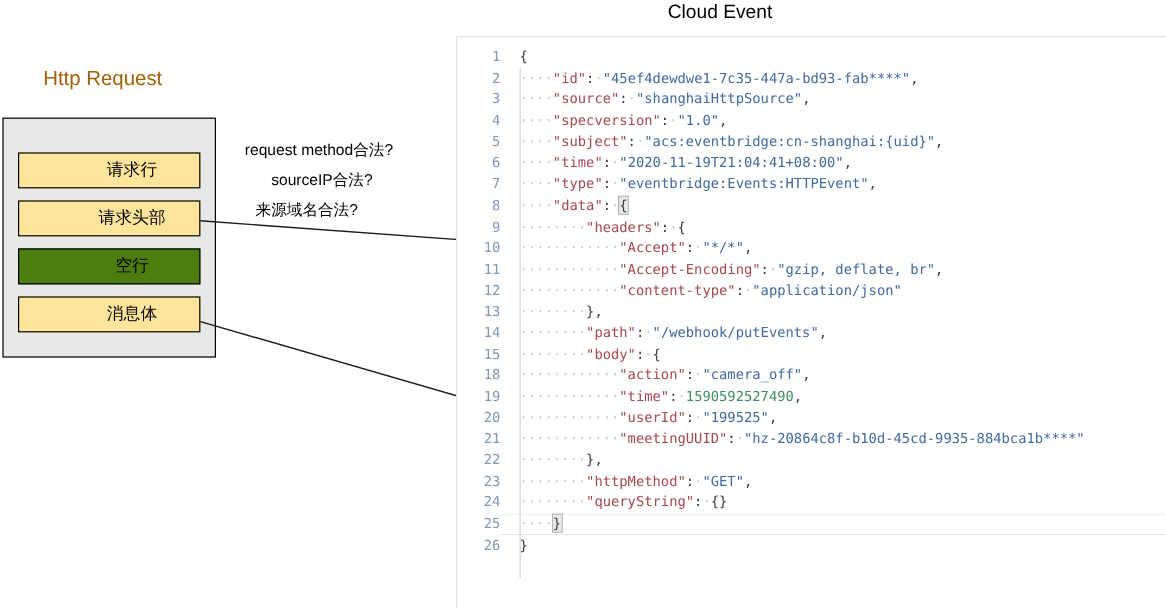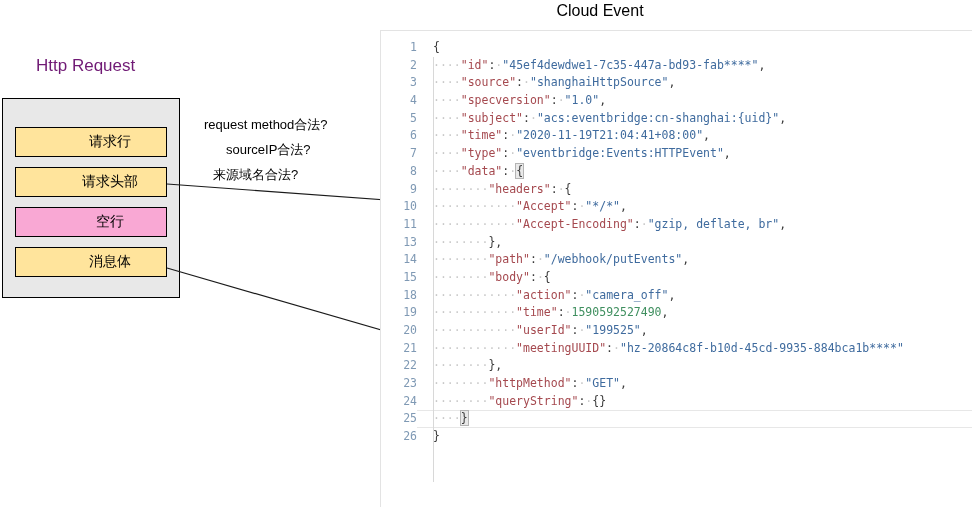--- a/index.html
+++ b/index.html
@@ -4,21 +4,21 @@
 <style>
   * { margin:0; padding:0; box-sizing:border-box; }
   html,body { background:#fff; }
   #page {
     position:relative; width:972px; height:507px; overflow:hidden;
     background:#fff; font-family:"Liberation Sans","DejaVu Sans",sans-serif;
   }
 
   
   .diag-title {
-    position:absolute; left:36px; top:56px; font-size:17px; color:#701a75;
+    position:absolute; left:36px; top:56px; font-size:17px; color:#a16207;
   }
   .http-box {
     position:absolute; left:2px; top:98px; width:178px; height:200px;
     border:1.5px solid #000;
   }
   .layer {
     position:absolute; left:12px; width:152px; height:30px;
     border:1.5px solid #000; display:flex; align-items:center; justify-content:center;
     font-size:14px; color:#000;padding-left:38px;
   }
@@ -67,21 +67,21 @@
 
   <div class="diag-title">Http Request</div>
 
   <div class="http-box" style="background: rgb(232, 232, 232);">
     <div class="layer layer-0" style="background: rgb(255, 228, 156);">
       <span>请求行</span>
     </div>
     <div class="layer layer-1" style="background: rgb(255, 228, 156);">
       <span>请求头部</span>
     </div>
-    <div class="layer layer-2" style="background: #f9a8d4;">
+    <div class="layer layer-2" style="background: #4d7c0f;">
       <span>空行</span>
     </div>
     <div class="layer layer-3" style="background: rgb(255, 228, 156);">
       <span>消息体</span>
     </div>
   </div>
 
   <div class="annot annot-0">request method合法?</div>
   <div class="annot annot-1">sourceIP合法?</div>
   <div class="annot annot-2">来源域名合法?</div>
@@ -105,20 +105,21 @@
         <div class="cl"><span class="ln">2</span><span class="body"><span class="tw">····</span><span class="tk">"id"</span><span class="tp">:</span><span class="tw">·</span><span class="ts">"45ef4dewdwe1-7c35-447a-bd93-fab****"</span><span class="tp">,</span></span></div>
         <div class="cl"><span class="ln">3</span><span class="body"><span class="tw">····</span><span class="tk">"source"</span><span class="tp">:</span><span class="tw">·</span><span class="ts">"shanghaiHttpSource"</span><span class="tp">,</span></span></div>
         <div class="cl"><span class="ln">4</span><span class="body"><span class="tw">····</span><span class="tk">"specversion"</span><span class="tp">:</span><span class="tw">·</span><span class="ts">"1.0"</span><span class="tp">,</span></span></div>
         <div class="cl"><span class="ln">5</span><span class="body"><span class="tw">····</span><span class="tk">"subject"</span><span class="tp">:</span><span class="tw">·</span><span class="ts">"acs:eventbridge:cn-shanghai:{uid}"</span><span class="tp">,</span></span></div>
         <div class="cl"><span class="ln">6</span><span class="body"><span class="tw">····</span><span class="tk">"time"</span><span class="tp">:</span><span class="tw">·</span><span class="ts">"2020-11-19T21:04:41+08:00"</span><span class="tp">,</span></span></div>
         <div class="cl"><span class="ln">7</span><span class="body"><span class="tw">····</span><span class="tk">"type"</span><span class="tp">:</span><span class="tw">·</span><span class="ts">"eventbridge:Events:HTTPEvent"</span><span class="tp">,</span></span></div>
         <div class="cl"><span class="ln">8</span><span class="body"><span class="tw">····</span><span class="tk">"data"</span><span class="tp">:</span><span class="tw">·</span><span class="tb">{</span></span></div>
         <div class="cl"><span class="ln">9</span><span class="body"><span class="tw">········</span><span class="tk">"headers"</span><span class="tp">:</span><span class="tw">·</span><span class="tp">{</span></span></div>
         <div class="cl"><span class="ln">10</span><span class="body"><span class="tw">············</span><span class="tk">"Accept"</span><span class="tp">:</span><span class="tw">·</span><span class="ts">"*/*"</span><span class="tp">,</span></span></div>
         <div class="cl"><span class="ln">11</span><span class="body"><span class="tw">············</span><span class="tk">"Accept-Encoding"</span><span class="tp">:</span><span class="tw">·</span><span class="ts">"gzip, deflate, br"</span><span class="tp">,</span></span></div>
+        <div class="cl"><span class="ln">12</span><span class="body"><span class="tw">············</span><span class="tk">"content-type"</span><span class="tp">:</span><span class="tw">·</span><span class="ts">"application/json"</span></span></div>
         <div class="cl"><span class="ln">13</span><span class="body"><span class="tw">········</span><span class="tp">},</span></span></div>
         <div class="cl"><span class="ln">14</span><span class="body"><span class="tw">········</span><span class="tk">"path"</span><span class="tp">:</span><span class="tw">·</span><span class="ts">"/webhook/putEvents"</span><span class="tp">,</span></span></div>
         <div class="cl"><span class="ln">15</span><span class="body"><span class="tw">········</span><span class="tk">"body"</span><span class="tp">:</span><span class="tw">·</span><span class="tp">{</span></span></div>
         <div class="cl"><span class="ln">18</span><span class="body"><span class="tw">············</span><span class="tk">"action"</span><span class="tp">:</span><span class="tw">·</span><span class="ts">"camera_off"</span><span class="tp">,</span></span></div>
         <div class="cl"><span class="ln">19</span><span class="body"><span class="tw">············</span><span class="tk">"time"</span><span class="tp">:</span><span class="tw">·</span><span class="tn">1590592527490</span><span class="tp">,</span></span></div>
         <div class="cl"><span class="ln">20</span><span class="body"><span class="tw">············</span><span class="tk">"userId"</span><span class="tp">:</span><span class="tw">·</span><span class="ts">"199525"</span><span class="tp">,</span></span></div>
         <div class="cl"><span class="ln">21</span><span class="body"><span class="tw">············</span><span class="tk">"meetingUUID"</span><span class="tp">:</span><span class="tw">·</span><span class="ts">"hz-20864c8f-b10d-45cd-9935-884bca1b****"</span></span></div>
         <div class="cl"><span class="ln">22</span><span class="body"><span class="tw">········</span><span class="tp">},</span></span></div>
         <div class="cl"><span class="ln">23</span><span class="body"><span class="tw">········</span><span class="tk">"httpMethod"</span><span class="tp">:</span><span class="tw">·</span><span class="ts">"GET"</span><span class="tp">,</span></span></div>
         <div class="cl"><span class="ln">24</span><span class="body"><span class="tw">········</span><span class="tk">"queryString"</span><span class="tp">:</span><span class="tw">·</span><span class="tp">{}</span></span></div>

